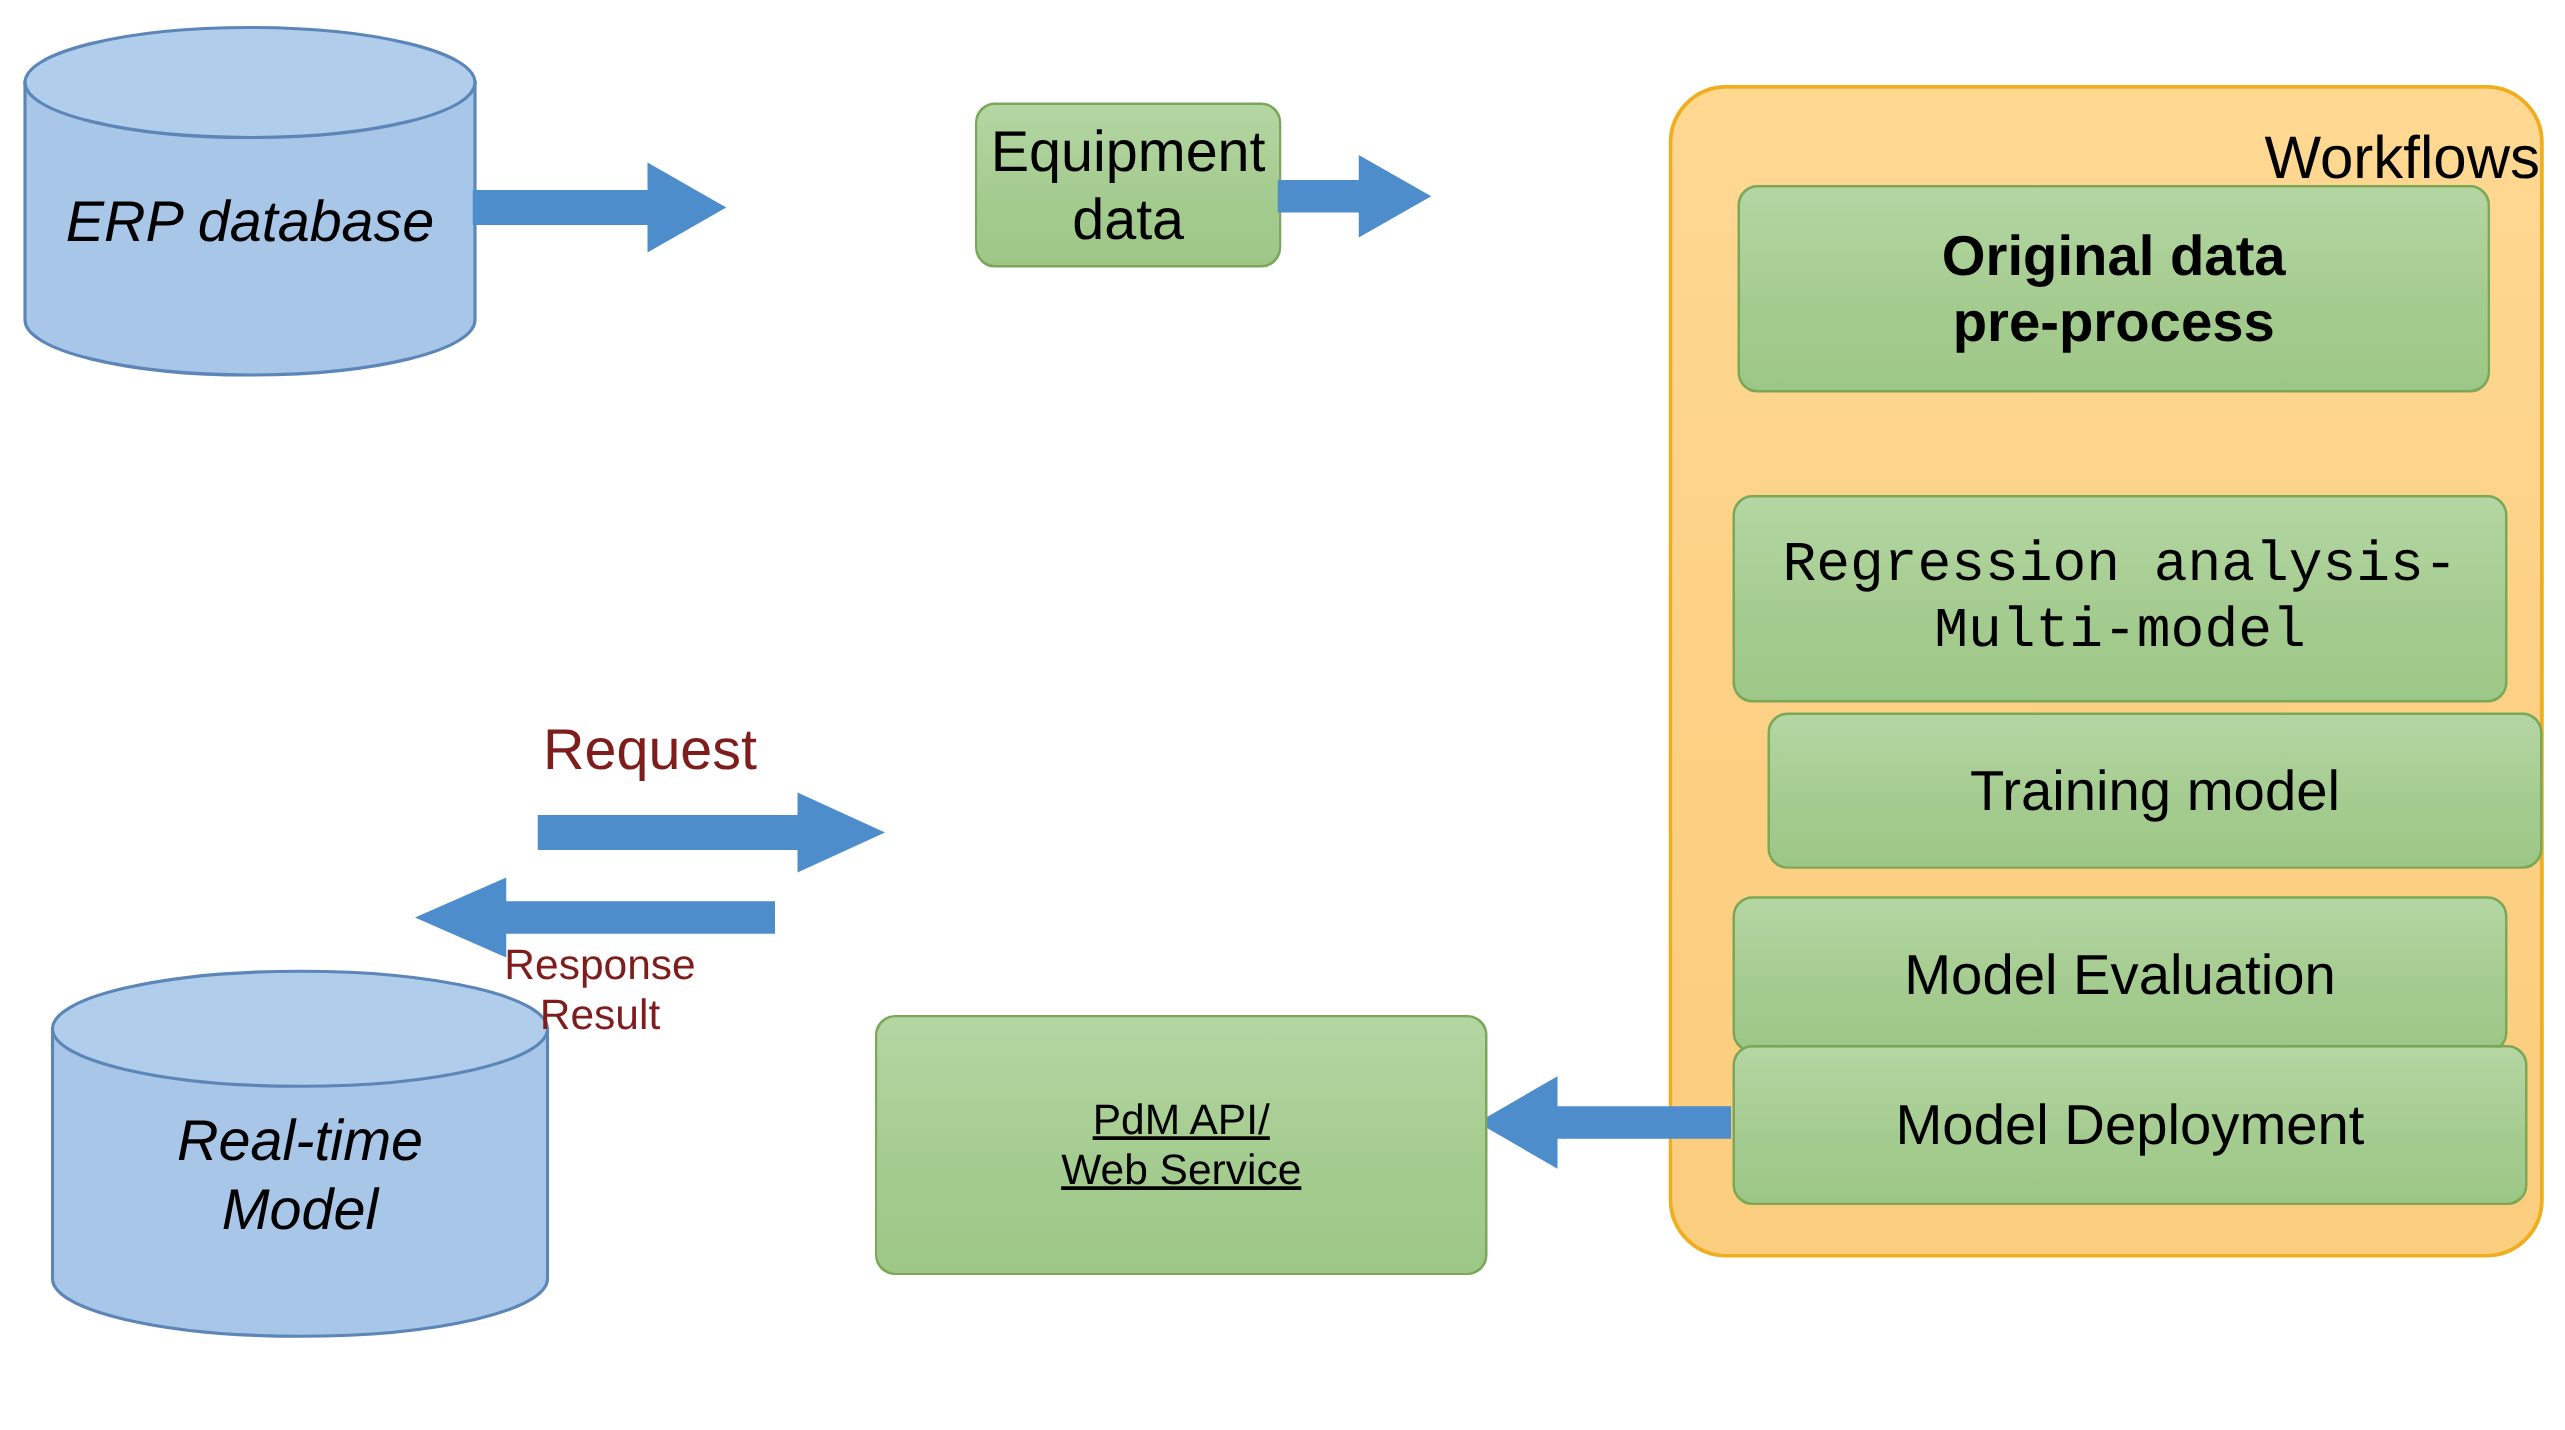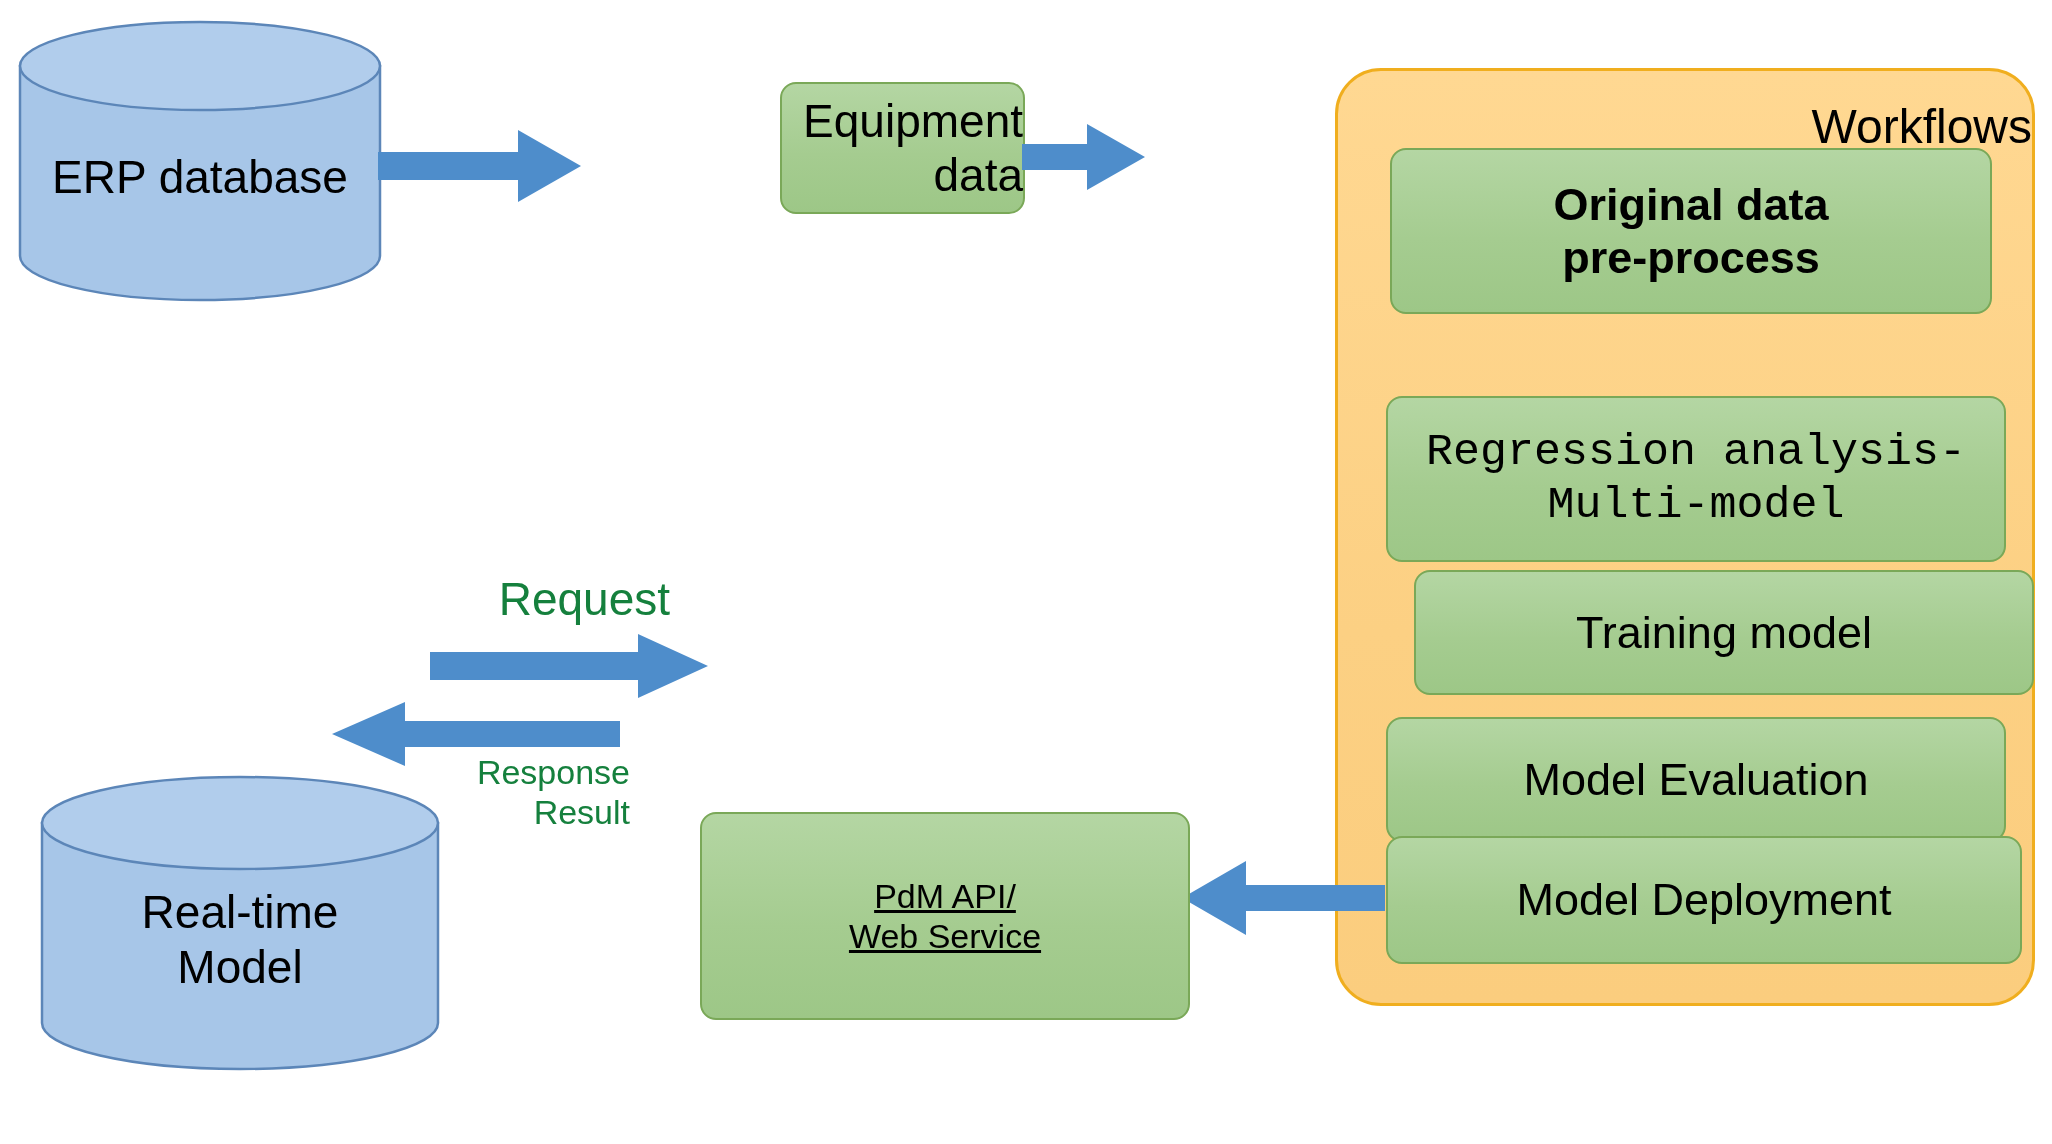--- a/index.html
+++ b/index.html
@@ -31,20 +31,21 @@
   .cyl .cyl-label {
     position: absolute;
     left: 0; right: 0;
     display: flex;
     align-items: center;
     justify-content: center;
     text-align: center;
     line-height: 1.2;
     color: #000;
     white-space: pre-line;
+    font-style: italic;
   }
 
   
   .gbox {
     position: absolute;
     background: linear-gradient(180deg, #b4d6a3 0%, #a5cc90 55%, #9dc787 100%);
     border: 2px solid #7aa858;
     border-radius: 16px;
     box-sizing: border-box;
     color: #000;
@@ -66,24 +67,24 @@
     color: #000;
   }
 
   
   .arrow { position: absolute; }
   .arrow svg { display: block; }
 
   
   .edge-label {
     position: absolute;
-    color: #15803d;
+    color: #7f1d1d;
     white-space: pre-line;
     line-height: 1.18;
-    text-align: right;
+    text-align: center;
   }
 </style>
 </head>
 <body>
 
 <div id="canvas">
 
   <div class="cyl" id="erp-cylinder" style="left:18px; top:20px; width:364px; height:282px;">
     <svg viewBox="0 0 364 282" preserveAspectRatio="none">
       <path d="M2,46 L2,236 A180,44 0 0 0 362,236 L362,46 Z" fill="#a7c6e8" stroke="#5c86b8" stroke-width="2.5"></path>
@@ -91,21 +92,21 @@
     </svg>
     <div class="cyl-label" style="top:128px; height:60px; font-size:46px;">ERP database</div>
   </div>
 
   <div class="arrow" id="arrow-erp-equipment" style="left:378px; top:128px; width:205px; height:76px;">
     <svg width="205" height="76" viewBox="0 0 205 76">
       <path d="M0,24 L140,24 L140,2 L203,38 L140,74 L140,52 L0,52 Z" fill="#4e8dcb"></path>
     </svg>
   </div>
 
-  <div class="gbox center-txt" id="equipment-data-box" style="left:780px; top:82px; width:245px; height:132px; font-size:46px;text-align:right;">
+  <div class="gbox center-txt" id="equipment-data-box" style="left:780px; top:82px; width:245px; height:132px; font-size:46px;">
     <span>Equipment data</span>
   </div>
 
   <div class="arrow" id="arrow-equipment-workflows" style="left:1022px; top:122px; width:125px; height:70px;">
     <svg width="125" height="70" viewBox="0 0 125 70">
       <path d="M0,22 L65,22 L65,2 L123,35 L65,68 L65,48 L0,48 Z" fill="#4e8dcb"></path>
     </svg>
   </div>
 
   <div id="workflows-container" style="left:1335px; top:68px; width:700px; height:938px;">

